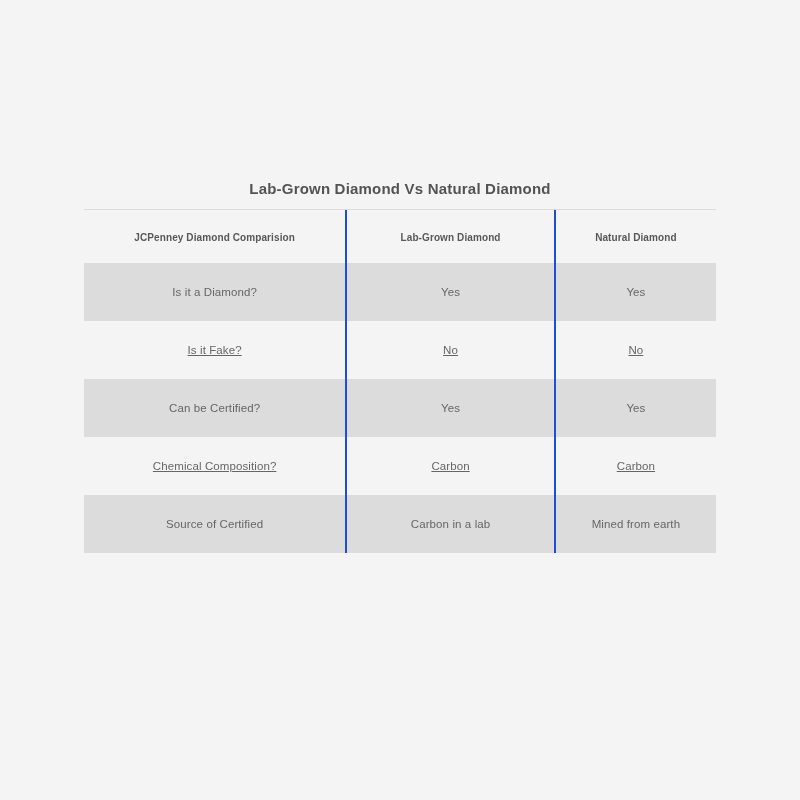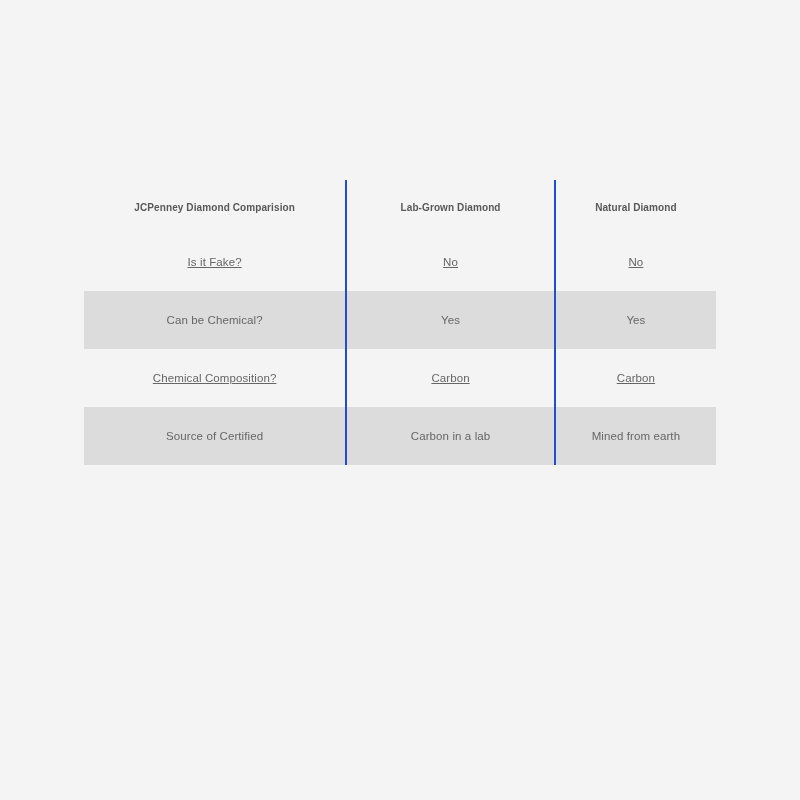--- a/index.html
+++ b/index.html
@@ -81,42 +81,48 @@
   table.compare td.sep-left {
     border-left: 2px solid #1d4ed8;
   }
 </style>
 </head>
 <body>
 
 <div class="page">
   <div class="comparison-wrap">
 
+    <div class="title">Lab-Grown Diamond Vs Natural Diamond</div>
 
     <table class="compare">
       <colgroup>
         <col class="c1">
         <col class="c2">
         <col class="c3">
       </colgroup>
       <thead>
         <tr>
           <th>JCPenney Diamond Comparision</th>
           <th class="sep-left">Lab-Grown Diamond</th>
           <th class="sep-left">Natural Diamond</th>
         </tr>
       </thead>
       <tbody>
+        <tr class="shaded">
+          <td>Is it a Diamond?</td>
+          <td class="sep-left">Yes</td>
+          <td class="sep-left">Yes</td>
+        </tr>
         <tr class="plain">
           <td>Is it Fake?</td>
           <td class="sep-left">No</td>
           <td class="sep-left">No</td>
         </tr>
         <tr class="shaded">
-          <td>Can be Chemical?</td>
+          <td>Can be Certified?</td>
           <td class="sep-left">Yes</td>
           <td class="sep-left">Yes</td>
         </tr>
         <tr class="plain">
           <td>Chemical Composition?</td>
           <td class="sep-left">Carbon</td>
           <td class="sep-left">Carbon</td>
         </tr>
         <tr class="shaded">
           <td>Source of Certified</td>

